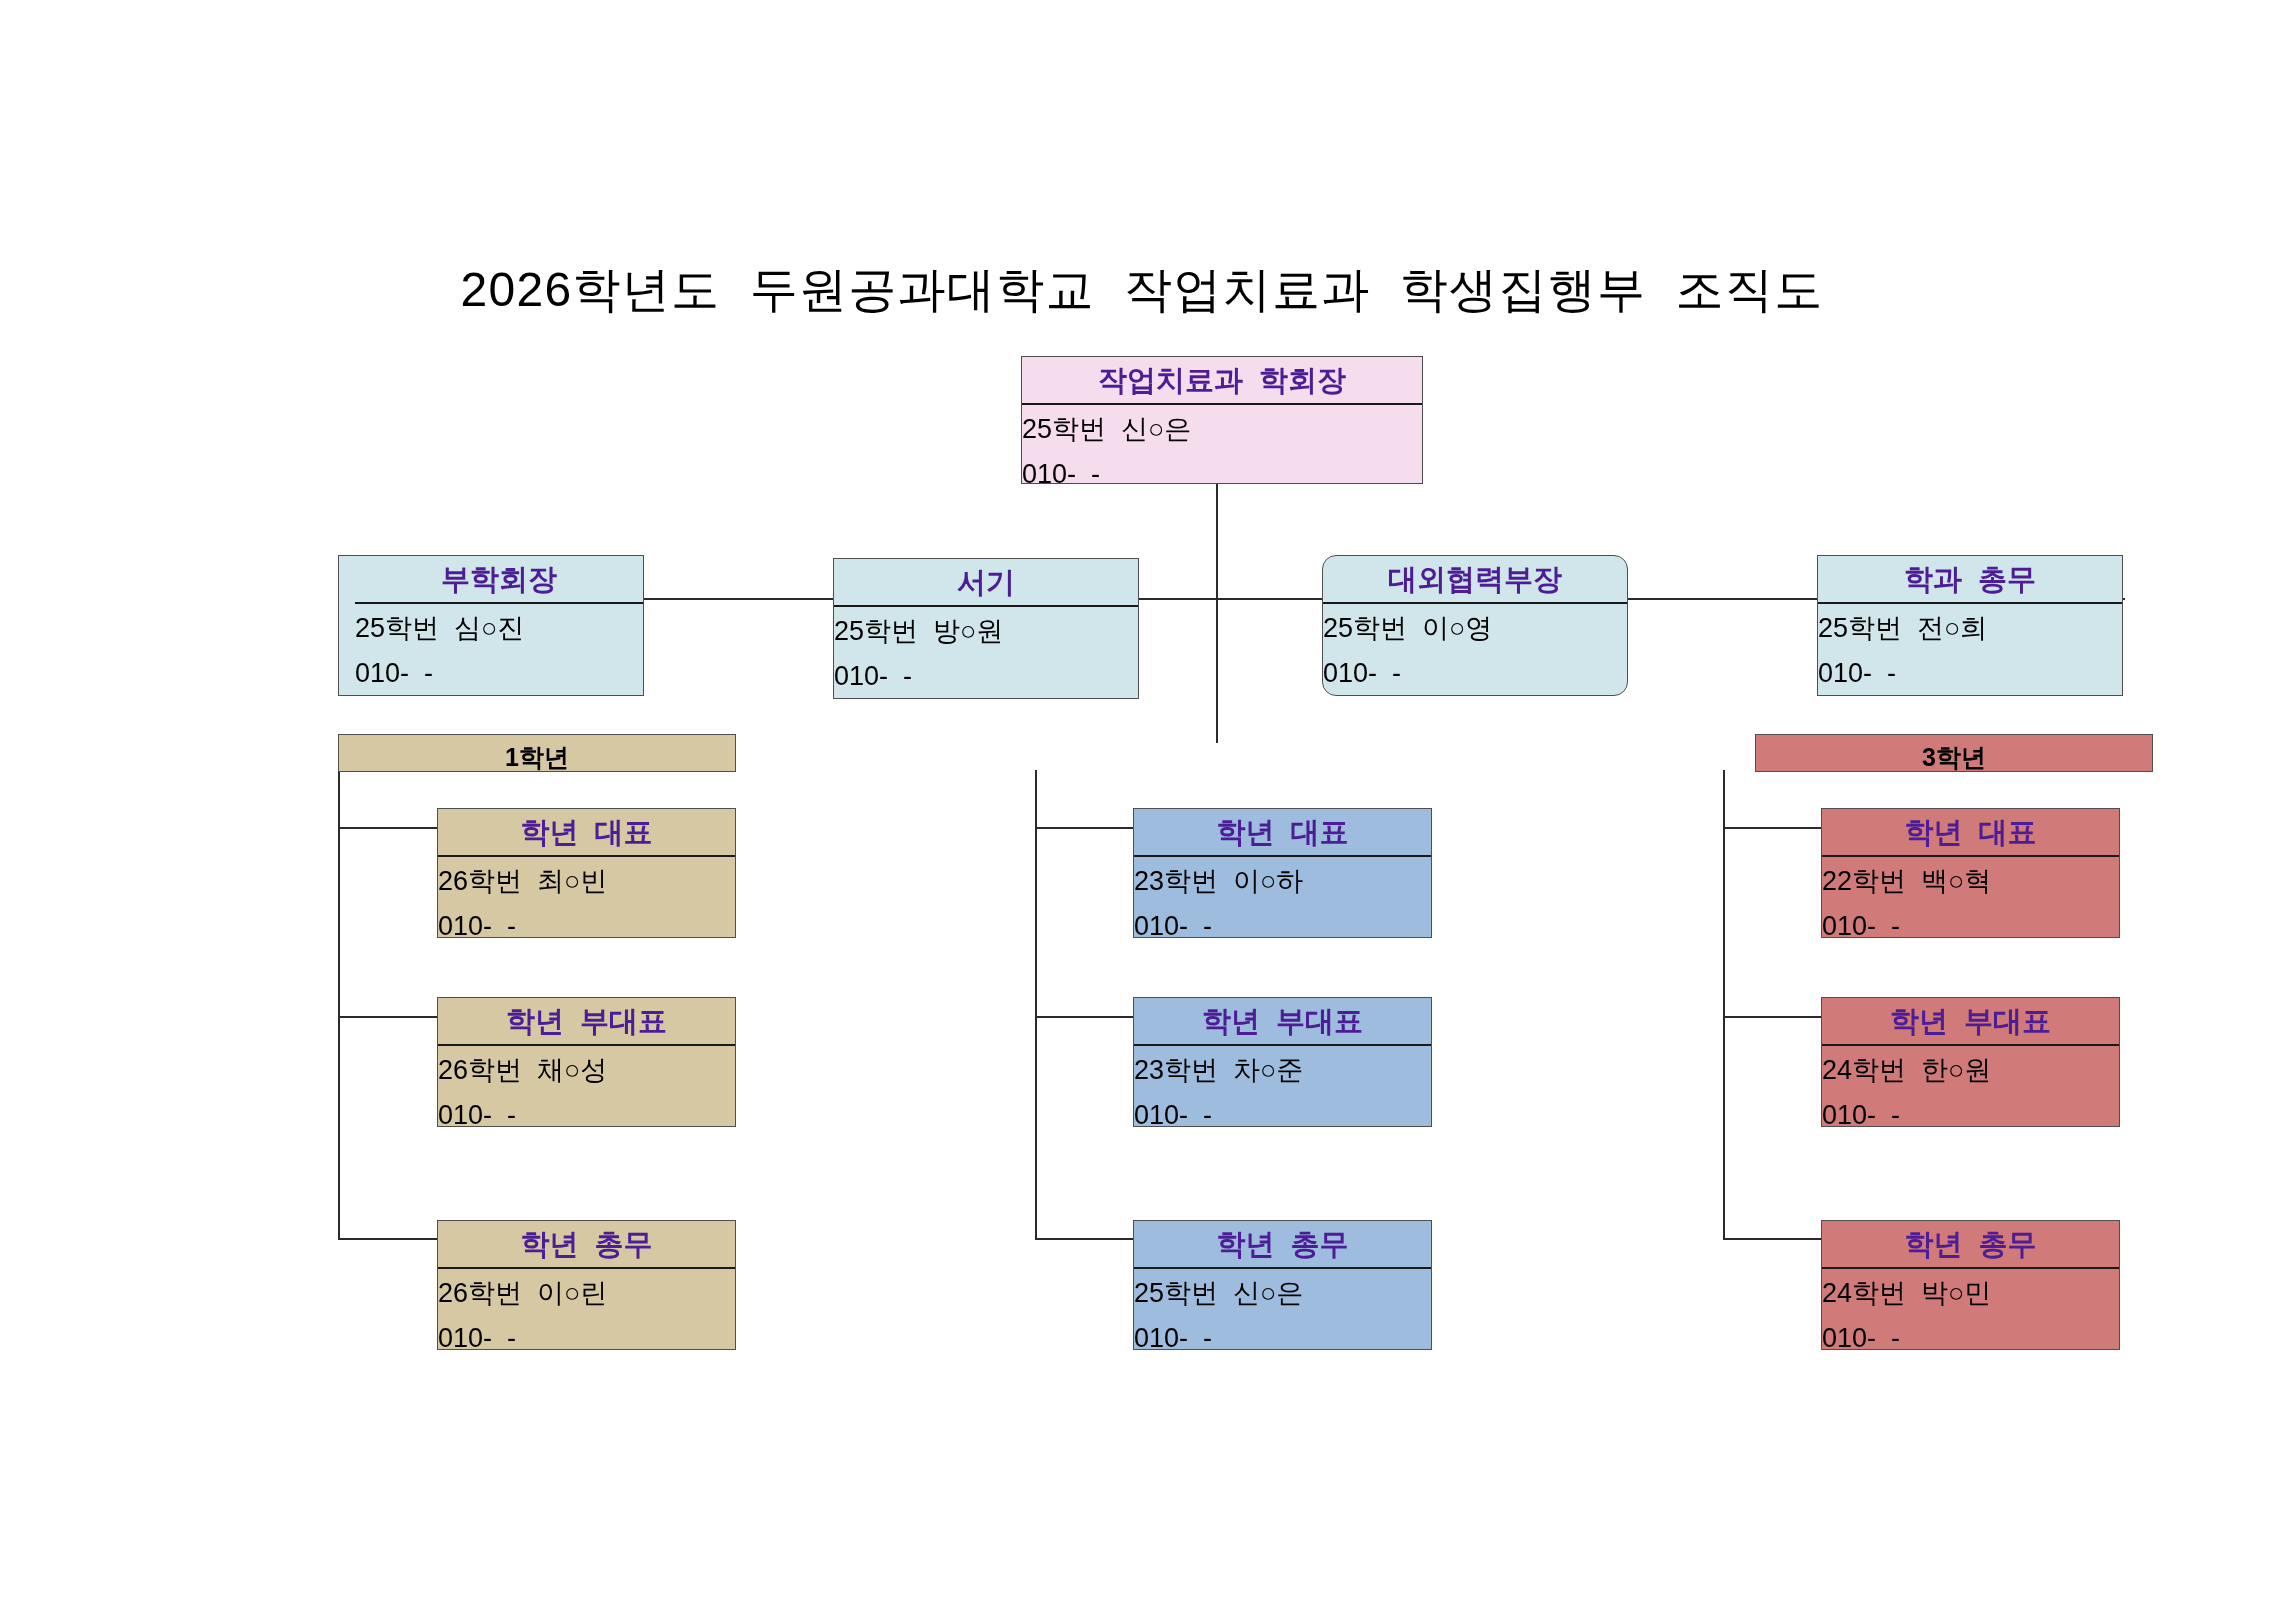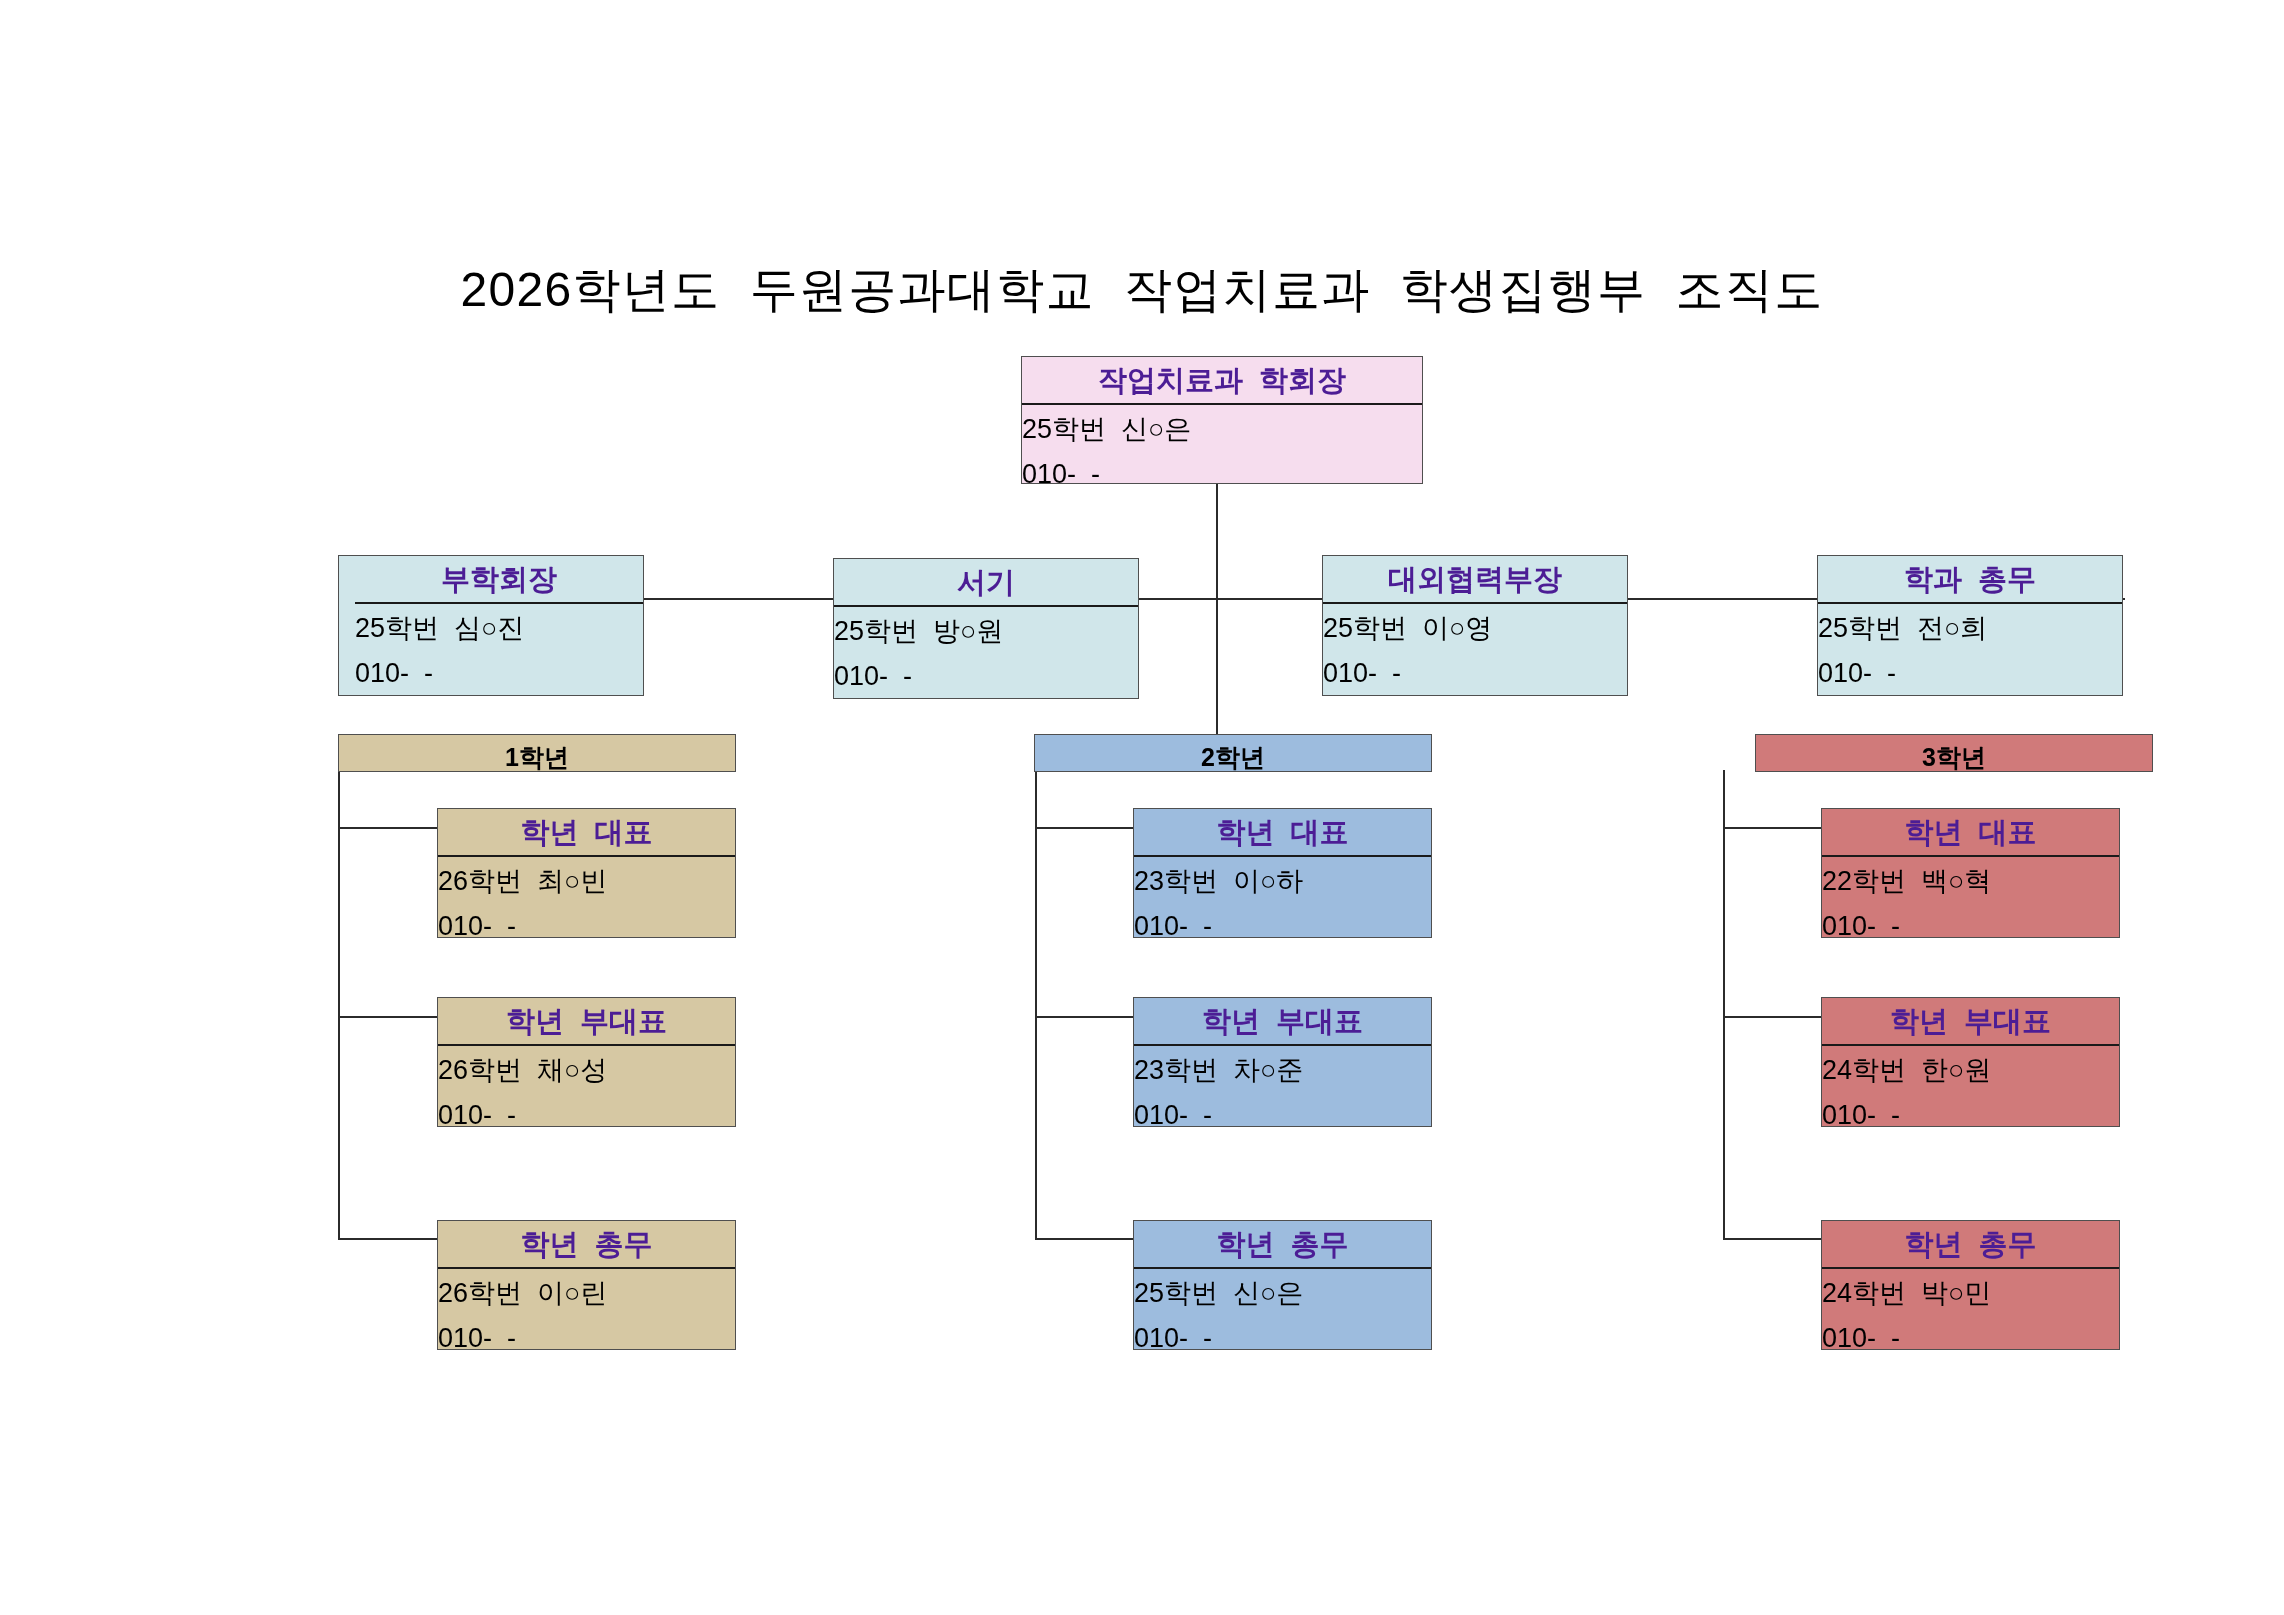--- a/index.html
+++ b/index.html
@@ -143,21 +143,21 @@
   </div>
 
   <div class="node" style="left:833px; top:558px; width:306px; height:141px; background:#d0e6ea;">
     <div class="node-title">서기</div>
     <div class="node-body">
       <div class="node-name">25학번  방○원</div>
       <div class="node-phone">010-  -</div>
     </div>
   </div>
 
-  <div class="node" style="left:1322px; top:555px; width:306px; height:141px; background:#d0e6ea;">
+  <div class="node" style="left:1322px; top:555px; width:306px; height:141px; background:#d0e6ea;border-radius:14px;">
     <div class="node-title">대외협력부장</div>
     <div class="node-body">
       <div class="node-name">25학번  이○영</div>
       <div class="node-phone">010-  -</div>
     </div>
   </div>
 
   <div class="node" style="left:1817px; top:555px; width:306px; height:141px; background:#d0e6ea;">
     <div class="node-title">학과  총무</div>
     <div class="node-body">
@@ -185,21 +185,20 @@
   </div>
 
   <div class="node" style="left:437px; top:1220px; width:299px; height:130px; background:#d6c8a3;">
     <div class="node-title">학년  총무</div>
     <div class="node-body">
       <div class="node-name">26학번  이○린</div>
       <div class="node-phone">010-  -</div>
     </div>
   </div>
 
-  <div class="year-header" style="left:1034px; top:734px; width:398px; height:38px; background:#9dbcde;">2학년</div>
 
   <div class="node" style="left:1133px; top:808px; width:299px; height:130px; background:#9dbcde;">
     <div class="node-title">학년  대표</div>
     <div class="node-body">
       <div class="node-name">23학번  이○하</div>
       <div class="node-phone">010-  -</div>
     </div>
   </div>
 
   <div class="node" style="left:1133px; top:997px; width:299px; height:130px; background:#9dbcde;">

